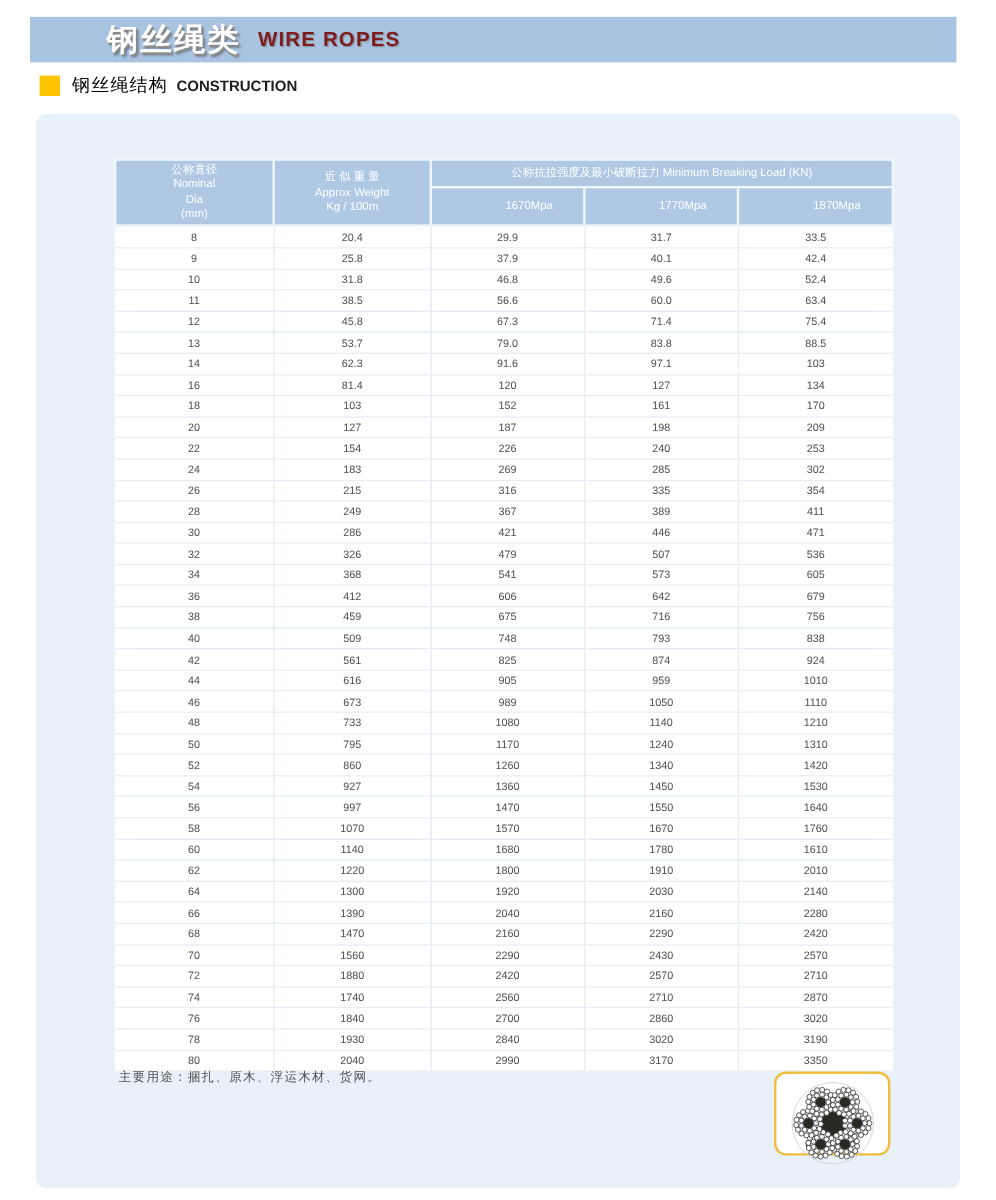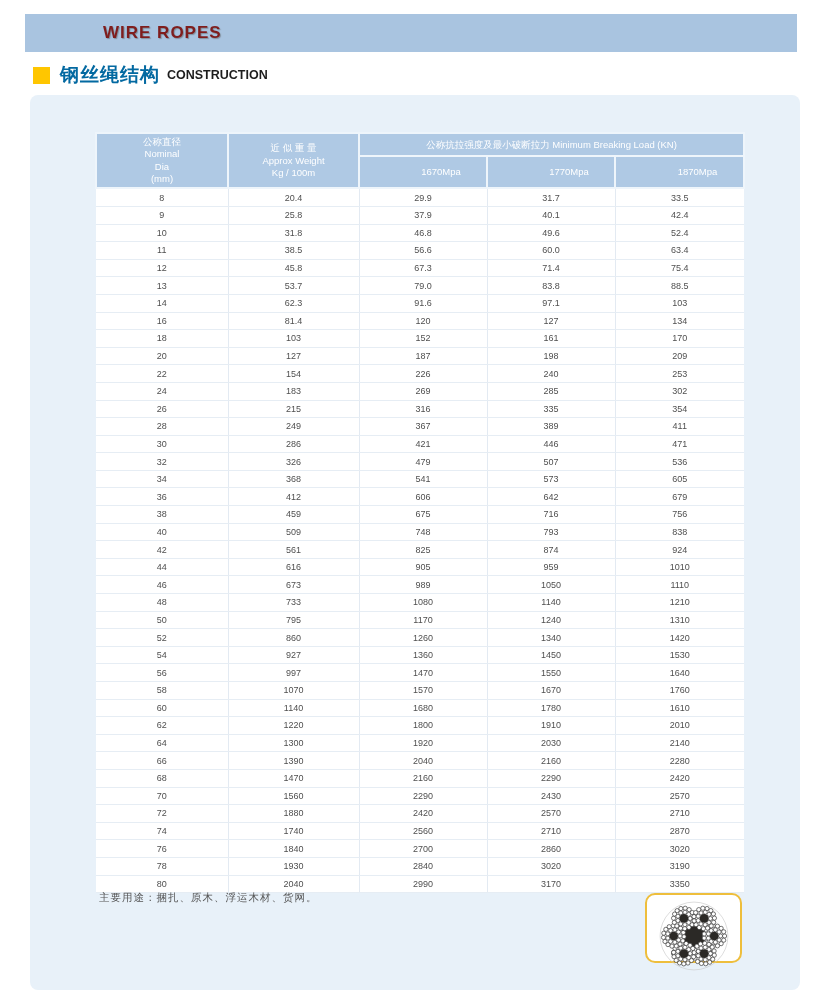--- a/index.html
+++ b/index.html
@@ -10,21 +10,21 @@
   .title-band{position:absolute;left:25px;top:14px;width:772px;height:38px;
               background:#a9c4e0;display:flex;align-items:center;padding-left:64px;box-sizing:border-box;}
   .title-cn{font-size:26px;font-weight:bold;color:#fff;letter-spacing:2px;
             text-shadow:1px 1px 0 #8a8a8a,2px 2px 2px rgba(60,60,60,.55);}
   .title-en{font-size:17px;font-weight:bold;color:#7f1d1d;margin-left:14px;letter-spacing:1px;
             text-shadow:1px 1px 1px rgba(90,90,90,.5);}
 
   
   .section-row{position:absolute;left:33px;top:62px;display:flex;align-items:center;}
   .yellow-sq{width:17px;height:17px;background:#ffc600;margin-right:10px;}
-  .section-cn{font-size:19px;font-weight:bold;color:#0369a1;letter-spacing:1px;}
+  .section-cn{font-size:15px;font-weight:normal;color:#000000;letter-spacing:1px;}
   .section-en{font-size:12.5px;font-weight:bold;color:#1d1d1d;margin-left:7px;text-align:center;}
 
   
   .panel{position:absolute;left:30px;top:95px;width:770px;height:895px;
          background:#e8f1f9;border-radius:8px;}
 
   
   table.spec{position:absolute;left:95px;top:132px;width:648px;border-collapse:collapse;table-layout:fixed;}
   table.spec thead th{background:#afc9e4;color:#fff;font-weight:normal;
         border:2px solid #eef5fb;font-size:9.5px;line-height:1.3;padding:2px 0;text-align:center;}
@@ -43,20 +43,21 @@
             display:flex;flex-direction:column;align-items:center;justify-content:flex-end;}
   .rope-box svg{position:absolute;top:2px;left:8px;}
   .rope-label{font-size:8.5px;font-weight:bold;color:#2a2a2a;margin-bottom:3px;}
 </style>
 </head>
 <body>
 
 <div class="page">
 
   <div class="title-band">
+    <span class="title-cn">钢丝绳类</span>
     <span class="title-en">WIRE ROPES</span>
   </div>
 
   <div class="section-row">
     <span class="yellow-sq"></span>
     <span class="section-cn">钢丝绳结构</span>
     <span class="section-en">CONSTRUCTION</span>
   </div>
 
   <div class="panel"></div>

